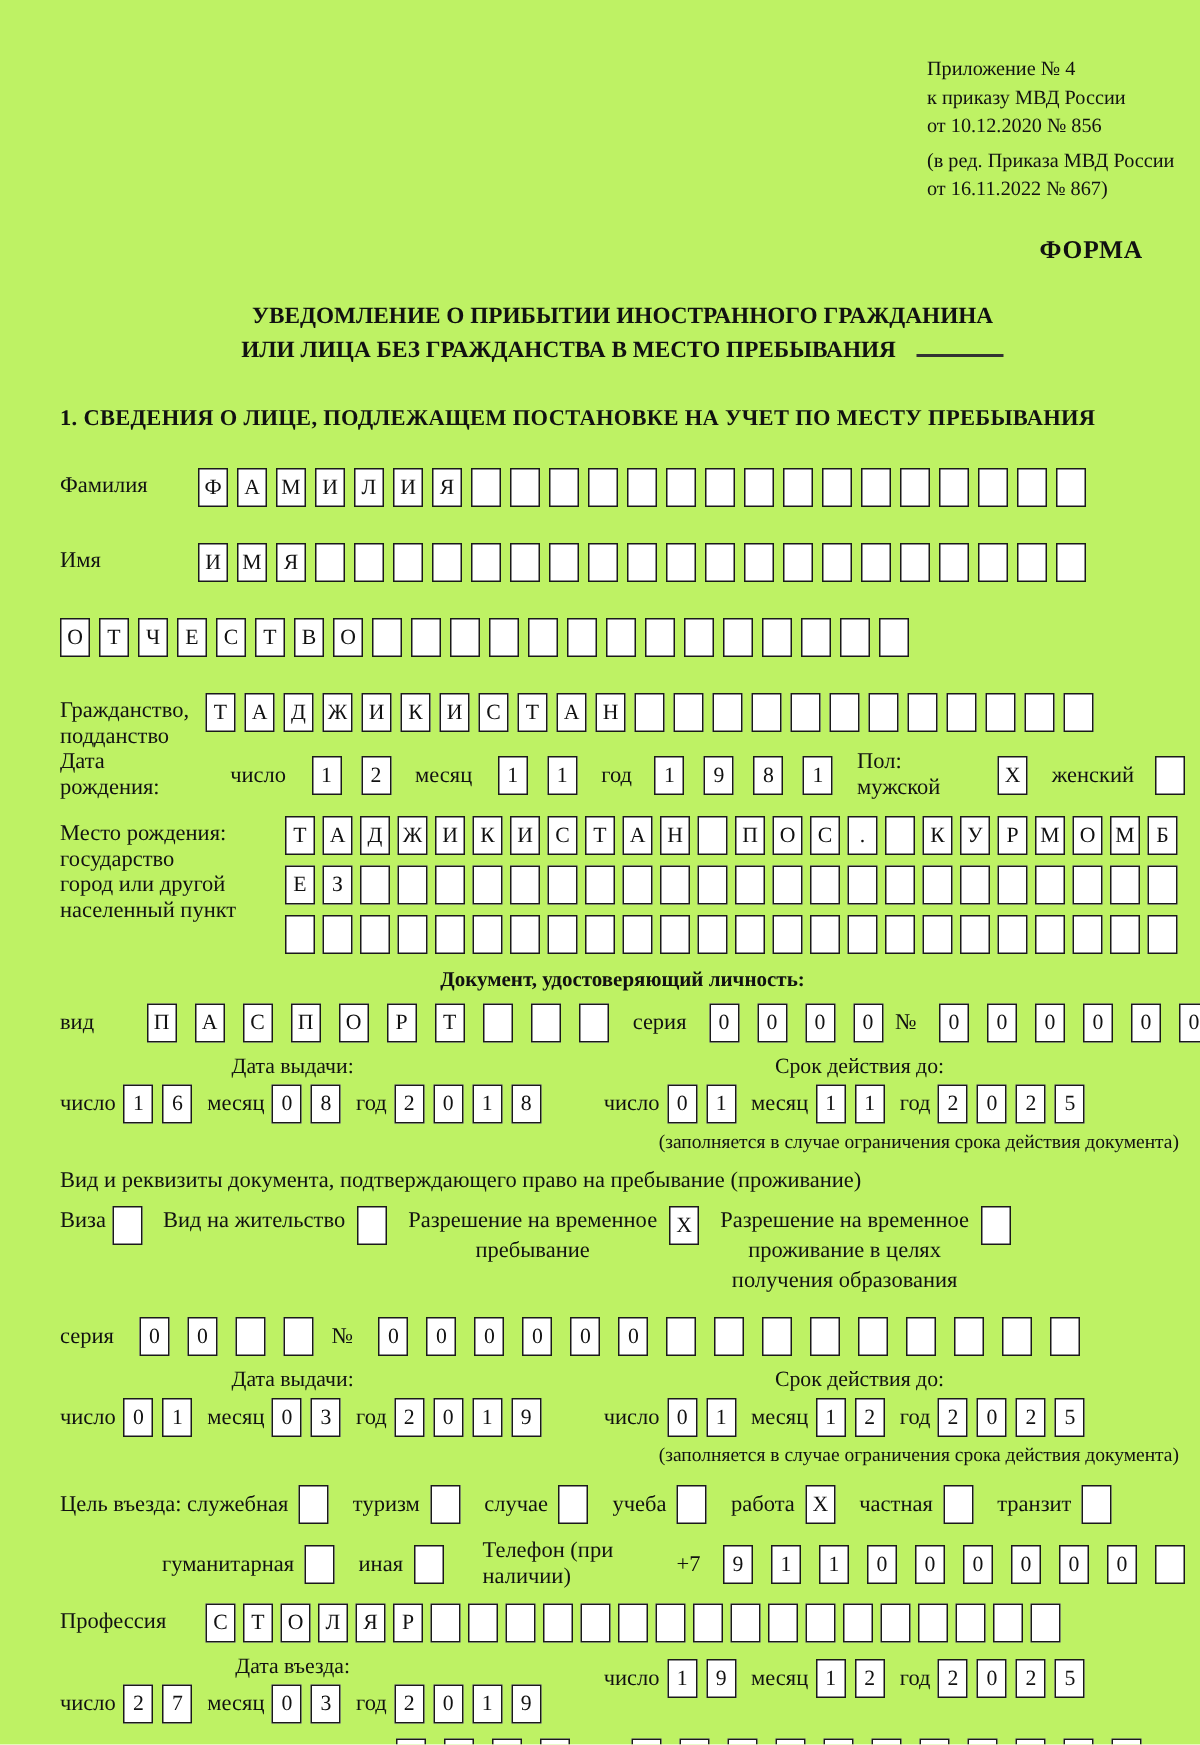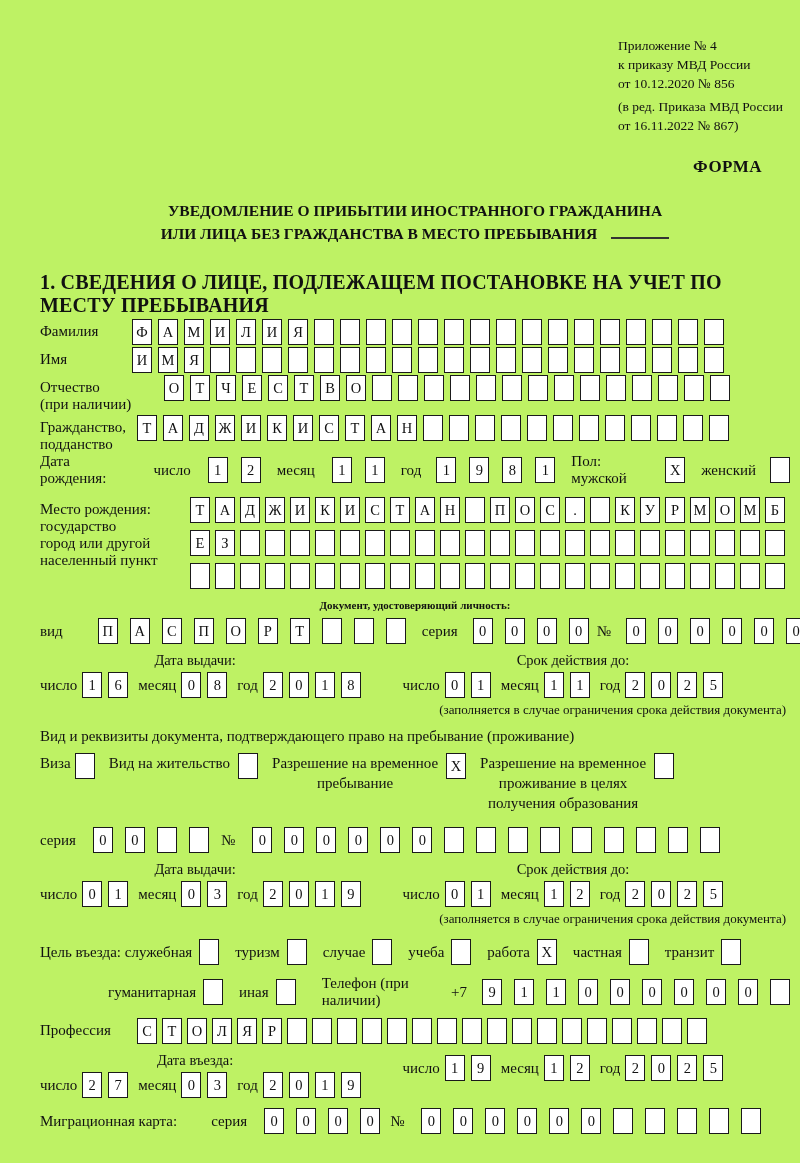--- a/index.html
+++ b/index.html
@@ -7,36 +7,36 @@
   body { width: 800px; font-family: "Liberation Serif", "DejaVu Serif", serif; color: #111; }
   .page { width: 800px; height: 1163px; padding: 36px 10px 17px 40px; overflow: hidden; background: #bef264; }
 
   .hdr { margin-left: 578px; font-size: 13.5px; line-height: 19px; }
   .hdr .gap { margin-top: 4px; }
   .forma { text-align: right; padding-right: 28px; font-weight: bold; font-size: 17px; margin-top: 22px; letter-spacing: .5px; }
 
   .title { text-align: center; font-weight: bold; font-size: 15.5px; margin-top: 22px; line-height: 23px; }
   .blank-line { display: inline-block; width: 58px; border-bottom: 2px solid #333; height: 14px; margin-left: 14px; }
 
-  .section-h { font-weight: bold; font-size: 20px; margin-top: 26px; letter-spacing: .2px; }
-
-  .row { display: flex; align-items: flex-start; margin-top: 2px; }
+  .section-h { font-weight: bold; font-size: 15px; margin-top: 26px; letter-spacing: .2px; }
+
+  .row { display: flex; align-items: flex-start; margin-top: 24px; }
   .lbl { font-size: 15px; padding-top: 4px; flex: 0 0 auto; }
   .w92 { width: 92px; } .w117 { width: 124px; } .w97 { width: 97px; } .w150 { width: 150px; }
   .cells { display: flex; gap: 6px; flex: 0 0 auto; }
   .cells.g5 { gap: 5px; }
   .cell { width: 20px; height: 26px; border: 1.6px solid #1a1a1a; display: flex; align-items: center; justify-content: center; font-size: 14.5px; flex: 0 0 auto; background: #fff; }
   .stack { display: flex; flex-direction: column; gap: 7px; }
 
   .inline-row { display: flex; align-items: center; margin-top: 7px; flex-wrap: nowrap; }
   .inline-row > span { font-size: 15px; }
   .inline-row .cell { margin-left: 7px; }
   .sp { margin-left: 16px; }
 
-  .doc-h { text-align: center; font-weight: bold; font-size: 11px; margin-top: 10px; }
+  .doc-h { text-align: center; font-weight: bold; font-size: 14px; margin-top: 10px; }
 
   .dates { display: flex; margin-top: 8px; }
   .dcol-l { width: 47%; }
   .dcol-r { flex: 1; padding-left: 10px; }
   .dheading { font-size: 14.5px; text-align: center; width: 88%; }
   .drow { display: flex; align-items: center; margin-top: 3px; }
   .drow span { font-size: 15px; margin-right: 5px; }
   .drow .cells { margin-right: 10px; }
   .note { font-size: 13px; text-align: right; margin-top: 4px; padding-right: 4px; }
 
@@ -120,24 +120,20 @@
         <div class="cell"></div>
         <div class="cell"></div>
         <div class="cell"></div>
         <div class="cell"></div>
         <div class="cell"></div>
         <div class="cell"></div>
       </div>
   </div>
 
   <div class="row">
-    <div class="lbl w117">
-      <div>Отчество</div>
-      <div>(при наличии)</div>
-    </div>
     <div class="cells">
         <div class="cell">О</div>
         <div class="cell">Т</div>
         <div class="cell">Ч</div>
         <div class="cell">Е</div>
         <div class="cell">С</div>
         <div class="cell">Т</div>
         <div class="cell">В</div>
         <div class="cell">О</div>
         <div class="cell"></div>

